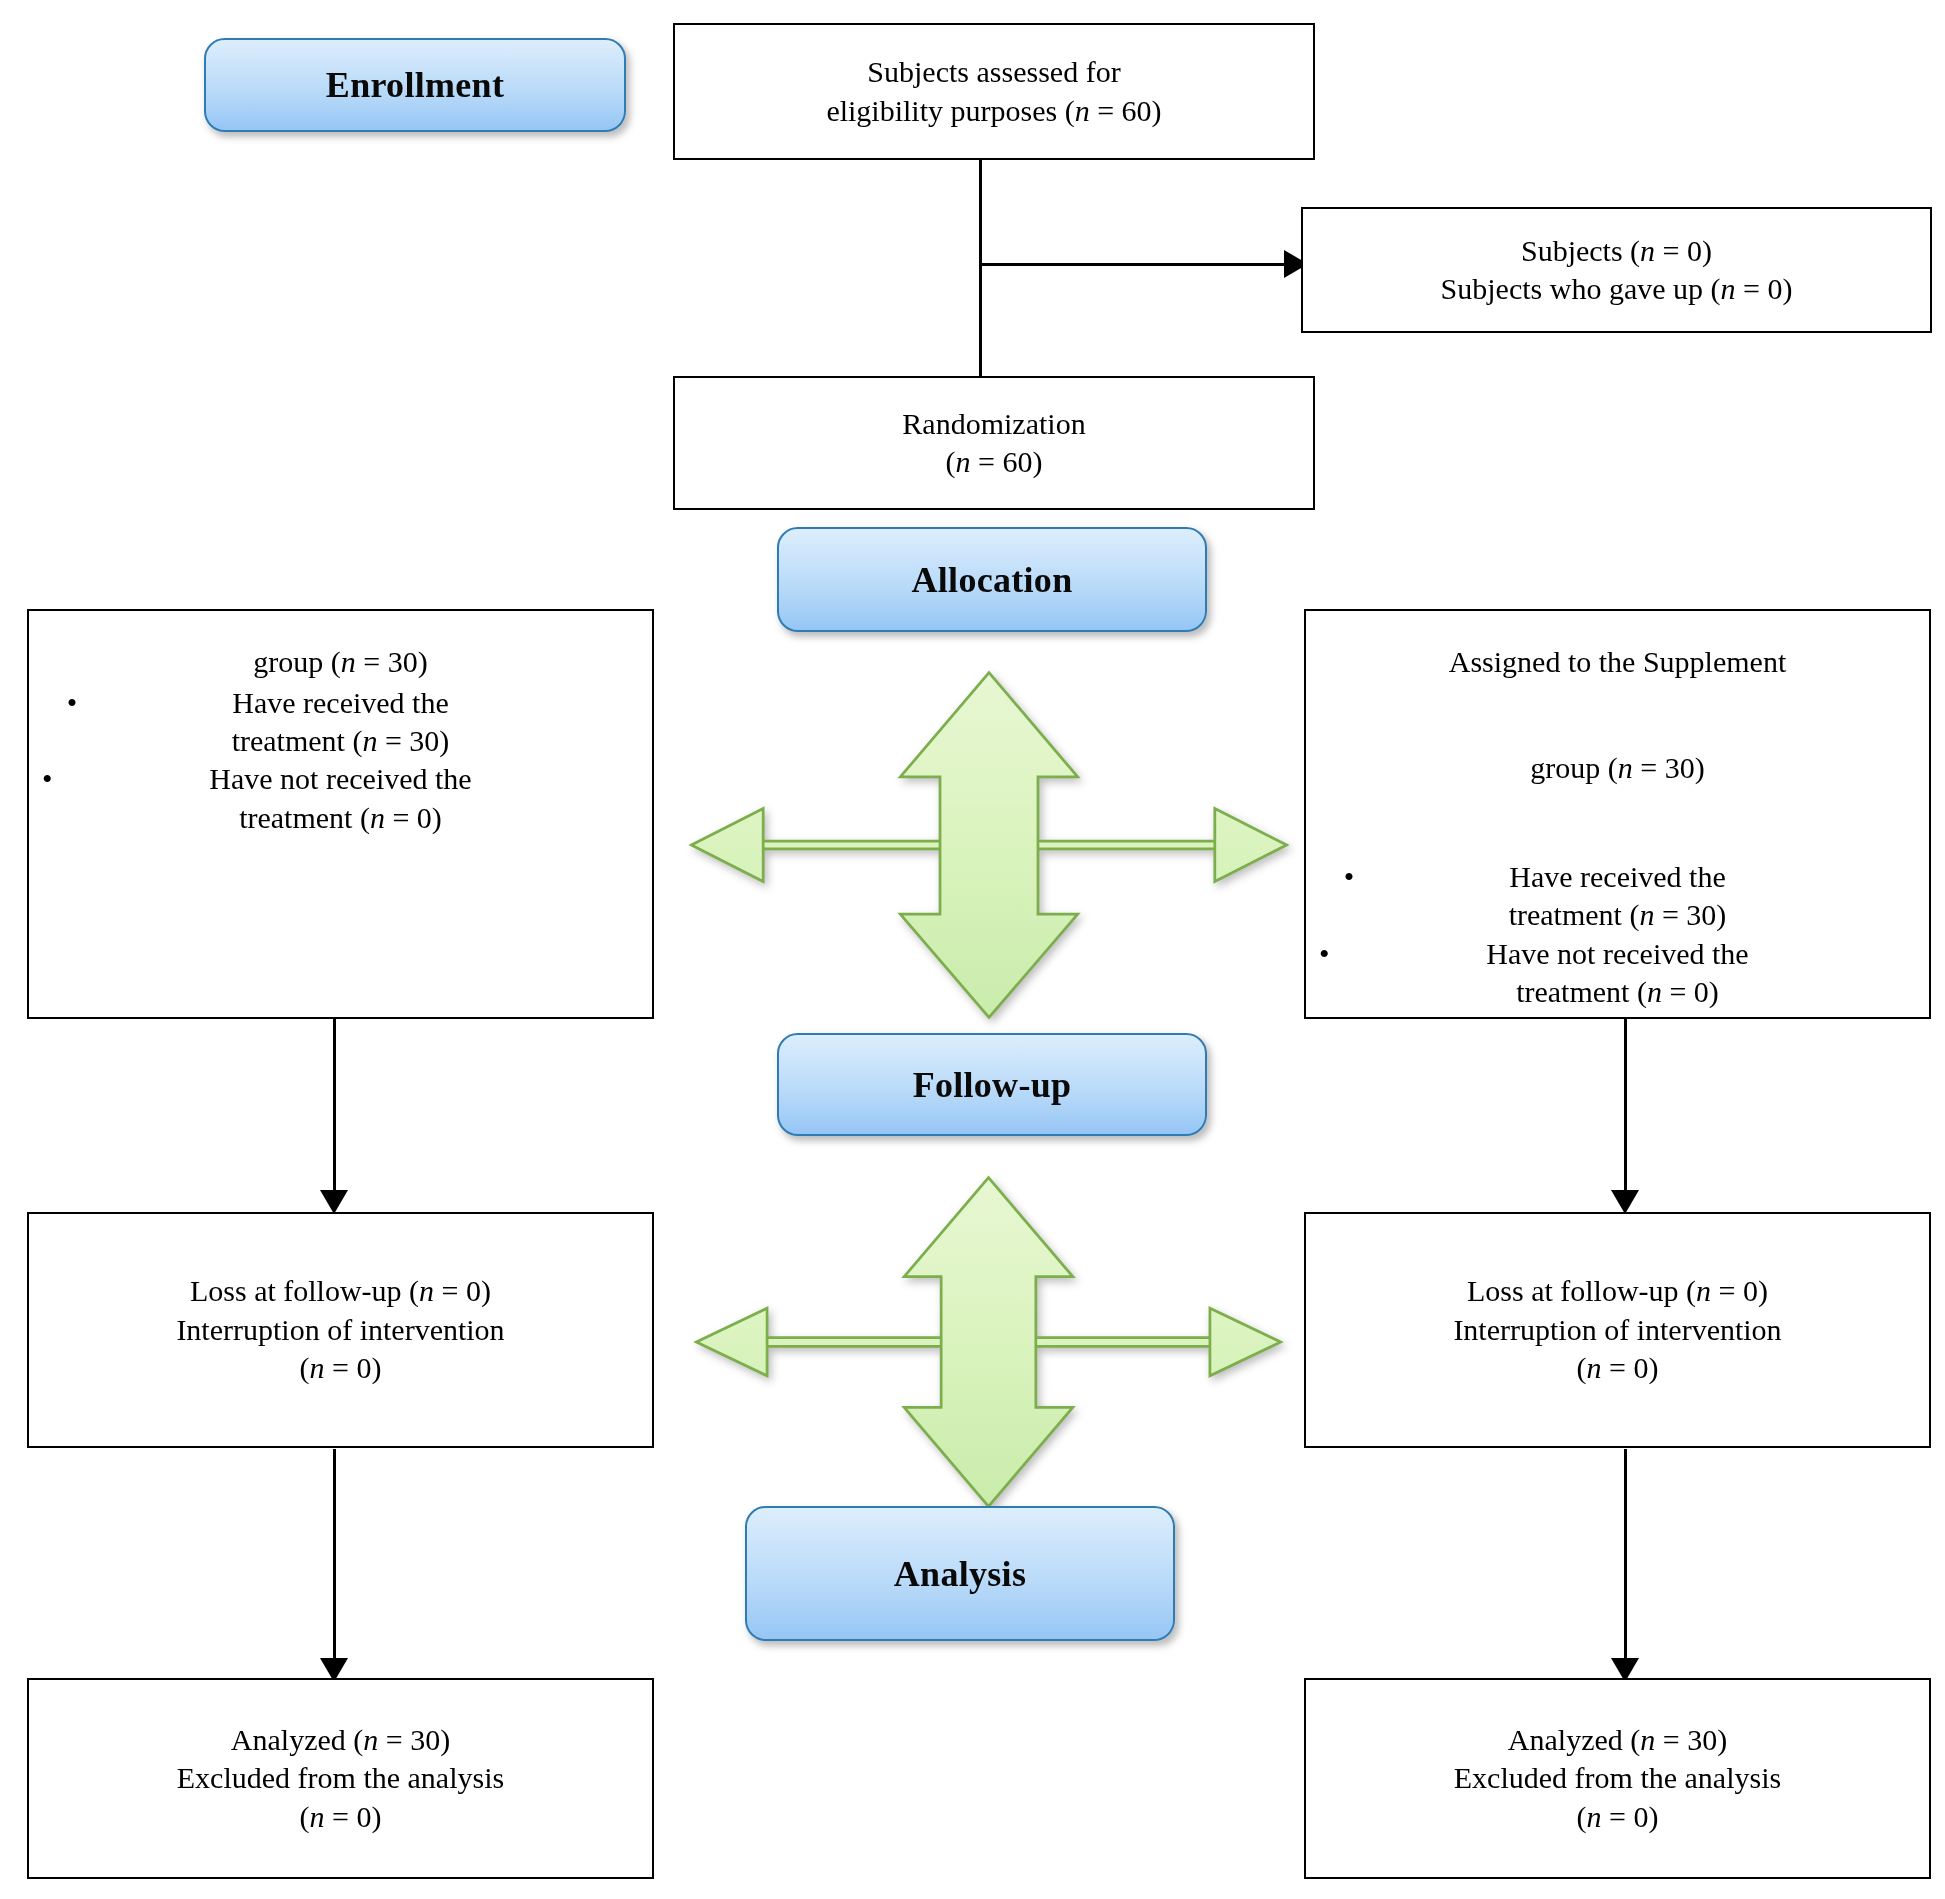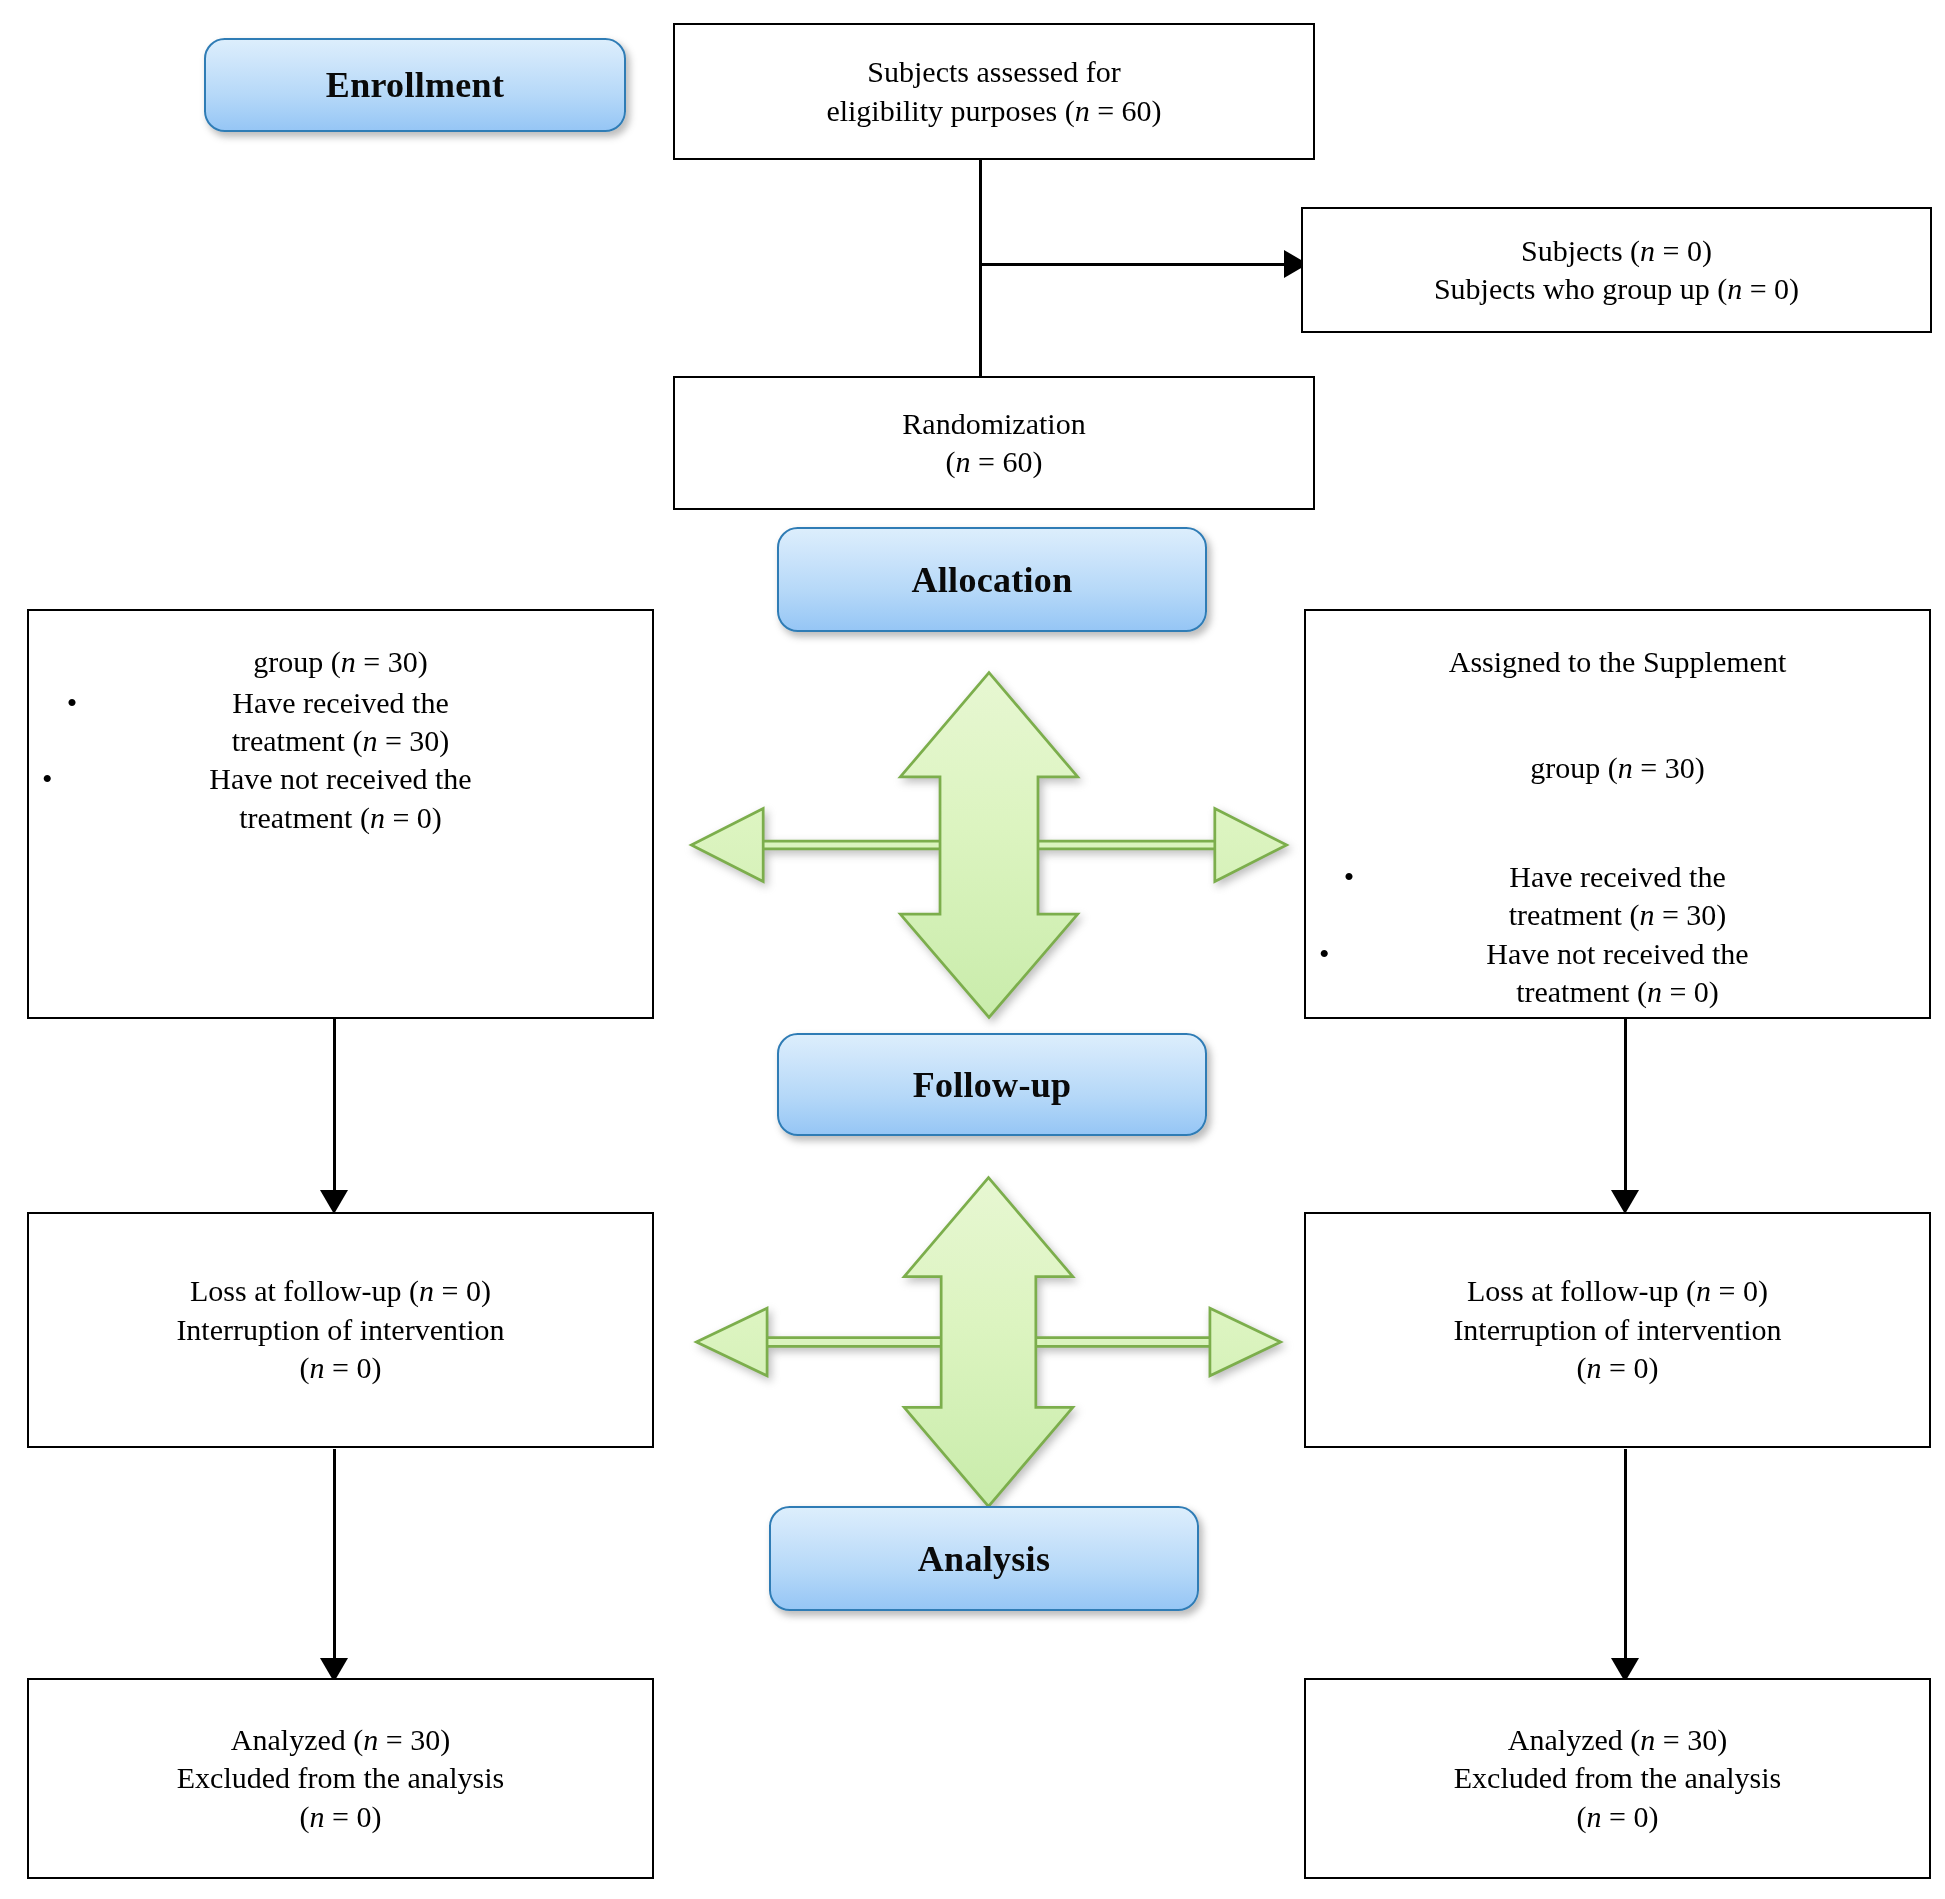--- a/index.html
+++ b/index.html
@@ -117,21 +117,21 @@
     <span class="line"><span>eligibility purposes (</span><em>n</em><span> = 60)</span></span>
   </div>
 
   <div class="vline" style="left:979px; top:160px; height:218px;"></div>
 
   <div class="hline" style="left:979px; top:263px; width:305px;"></div>
   <div class="arrowright" style="left:1284px; top:250px;"></div>
 
   <div class="node" style="left:1301px; top:207px; width:631px; height:126px;">
     <span class="line"><span>Subjects (</span><em>n</em><span> = 0)</span></span>
-    <span class="line"><span>Subjects who group up (</span><em>n</em><span> = 0)</span></span>
+    <span class="line"><span>Subjects who gave up (</span><em>n</em><span> = 0)</span></span>
   </div>
 
   <div class="node" style="left:673px; top:376px; width:642px; height:134px;">
     <span class="line">Randomization</span>
     <span class="line"><span>(</span><em>n</em><span> = 60)</span></span>
   </div>
 
   <div class="badge" style="left:777px; top:527px; width:430px; height:105px;">
     <span>Allocation</span>
   </div>
@@ -228,21 +228,21 @@
     <span class="line">Interruption of intervention</span>
     <span class="line"><span>(</span><em>n</em><span> = 0)</span></span>
   </div>
 
   <div class="vline" style="left:333px; top:1449px; height:209px;"></div>
   <div class="arrowdown" style="left:320px; top:1658px;"></div>
 
   <div class="vline" style="left:1624px; top:1449px; height:209px;"></div>
   <div class="arrowdown" style="left:1611px; top:1658px;"></div>
 
-  <div class="badge" style="left:769px; top:1506px; width:430px; height:105px;">
+  <div class="badge" style="left:745px; top:1506px; width:430px; height:135px;">
     <span>Analysis</span>
   </div>
 
   <div class="node" style="left:27px; top:1678px; width:627px; height:201px;">
     <span class="line"><span>Analyzed (</span><em>n</em><span> = 30)</span></span>
     <span class="line">Excluded from the analysis</span>
     <span class="line"><span>(</span><em>n</em><span> = 0)</span></span>
   </div>
 
   <div class="node" style="left:1304px; top:1678px; width:627px; height:201px;">

